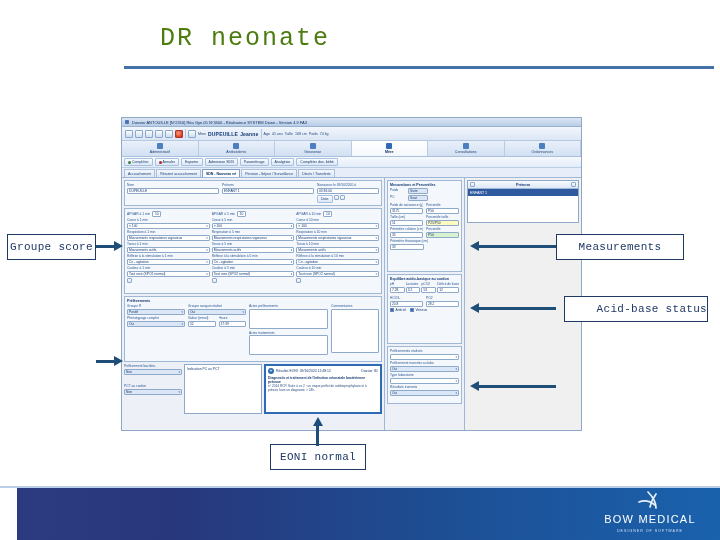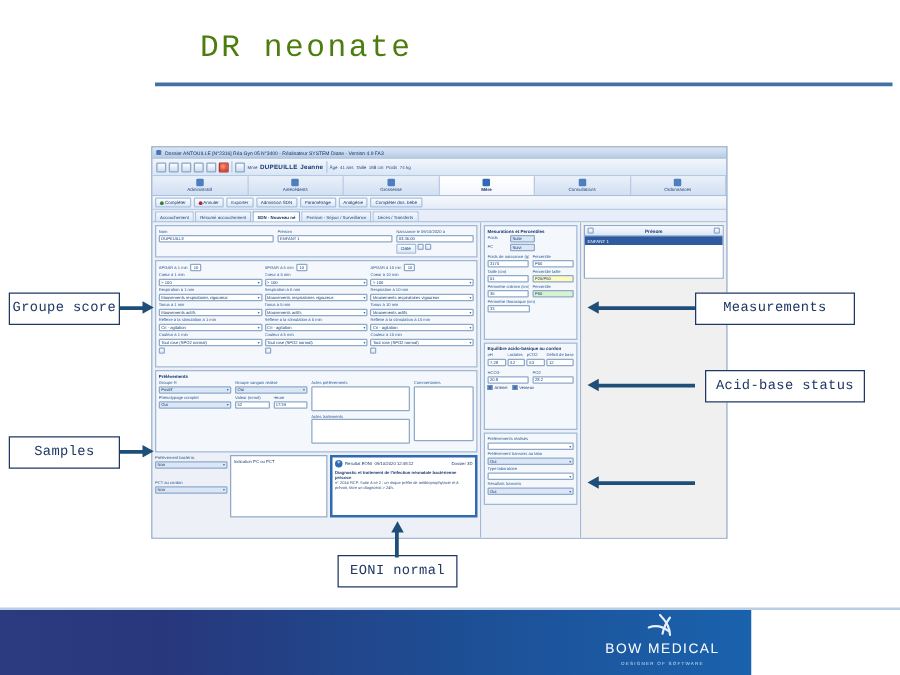--- a/index.html
+++ b/index.html
@@ -151,21 +151,21 @@
   }
   .arrow-h { position: absolute; height: 3px; background: #1f4e79; }
   .arrow-v { position: absolute; width: 3px; background: #1f4e79; }
   .head { position: absolute; width: 0; height: 0; }
   .head.left  { border-top:5px solid transparent; border-bottom:5px solid transparent; border-right:9px solid #1f4e79; }
   .head.right { border-top:5px solid transparent; border-bottom:5px solid transparent; border-left:9px solid #1f4e79; }
   .head.up    { border-left:5px solid transparent; border-right:5px solid transparent; border-bottom:9px solid #1f4e79; }
 
   
   .footer {
-    position:absolute; left:0; bottom:0; width:601px; height:52px;
+    position:absolute; left:17px; bottom:0; width:704px; height:52px;
     background: linear-gradient(to right, #2c3b80 0%, #28377c 22%, #1d4f95 62%, #1a62ad 100%);
   }
   .footer-top { position:absolute; left:0; bottom:52px; width:720px; height:2px; background:#b9cfe8; }
   .logo { position:absolute; right:12px; bottom:6px; width:118px; height:42px; color:#fff; }
   .logo-txt { position:absolute; left:0; bottom:9px; width:118px; text-align:center;
               font-family:"Liberation Sans", sans-serif; font-size:11px; letter-spacing:1.2px; }
   .logo-sub { position:absolute; left:0; bottom:1px; width:118px; text-align:center;
               font-size:3.6px; letter-spacing:1px; color:#cfe0f2; }
 </style>
 </head>
@@ -537,39 +537,36 @@
 
     </div>
   </div>
 
   <div class="callout" style="left:7px; top:234px; width:89px; height:26px;">
     <span>Groupe score</span>
   </div>
   <div class="arrow-h" style="left:96px; top:245px; width:20px;"></div>
   <div class="head right" style="left:114px; top:241px;"></div>
 
-  <div class="callout" style="left:7px; top:349px; width:89px; height:26px;">
-    <span>Samples</span>
-  </div>
   <div class="arrow-h" style="left:96px; top:360px; width:20px;"></div>
   <div class="head right" style="left:114px; top:356px;"></div>
 
   <div class="callout" style="left:270px; top:444px; width:96px; height:26px;">
     <span>EONI normal</span>
   </div>
   <div class="arrow-v" style="left:316px; top:424px; height:22px;"></div>
   <div class="head up" style="left:313px; top:417px;"></div>
 
   <div class="callout" style="left:556px; top:234px; width:128px; height:26px;">
     <span>Measurements</span>
   </div>
   <div class="arrow-h" style="left:478px; top:245px; width:78px;"></div>
   <div class="head left" style="left:470px; top:241px;"></div>
 
-  <div class="callout" style="left:564px; top:296px; width:128px; height:26px;">
+  <div class="callout" style="left:564px; top:296px; width:144px; height:26px;justify-content:flex-end;">
     <span>Acid-base status</span>
   </div>
   <div class="arrow-h" style="left:478px; top:307px; width:78px;"></div>
   <div class="head left" style="left:470px; top:303px;"></div>
 
   <div class="arrow-h" style="left:478px; top:385px; width:78px;"></div>
   <div class="head left" style="left:470px; top:381px;"></div>
 
   <div class="footer-top"></div>
   <div class="footer">

